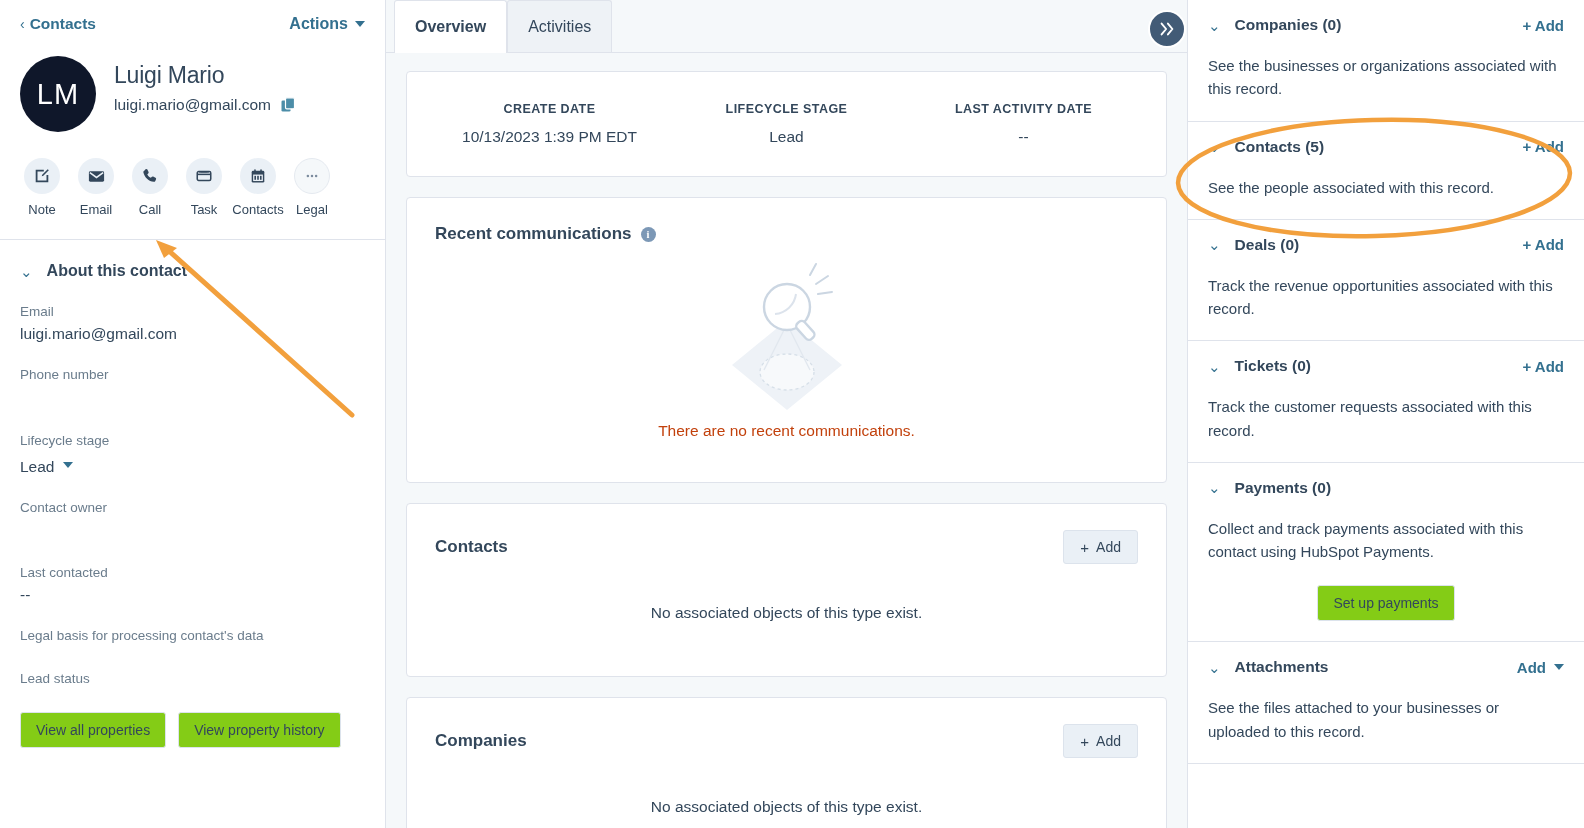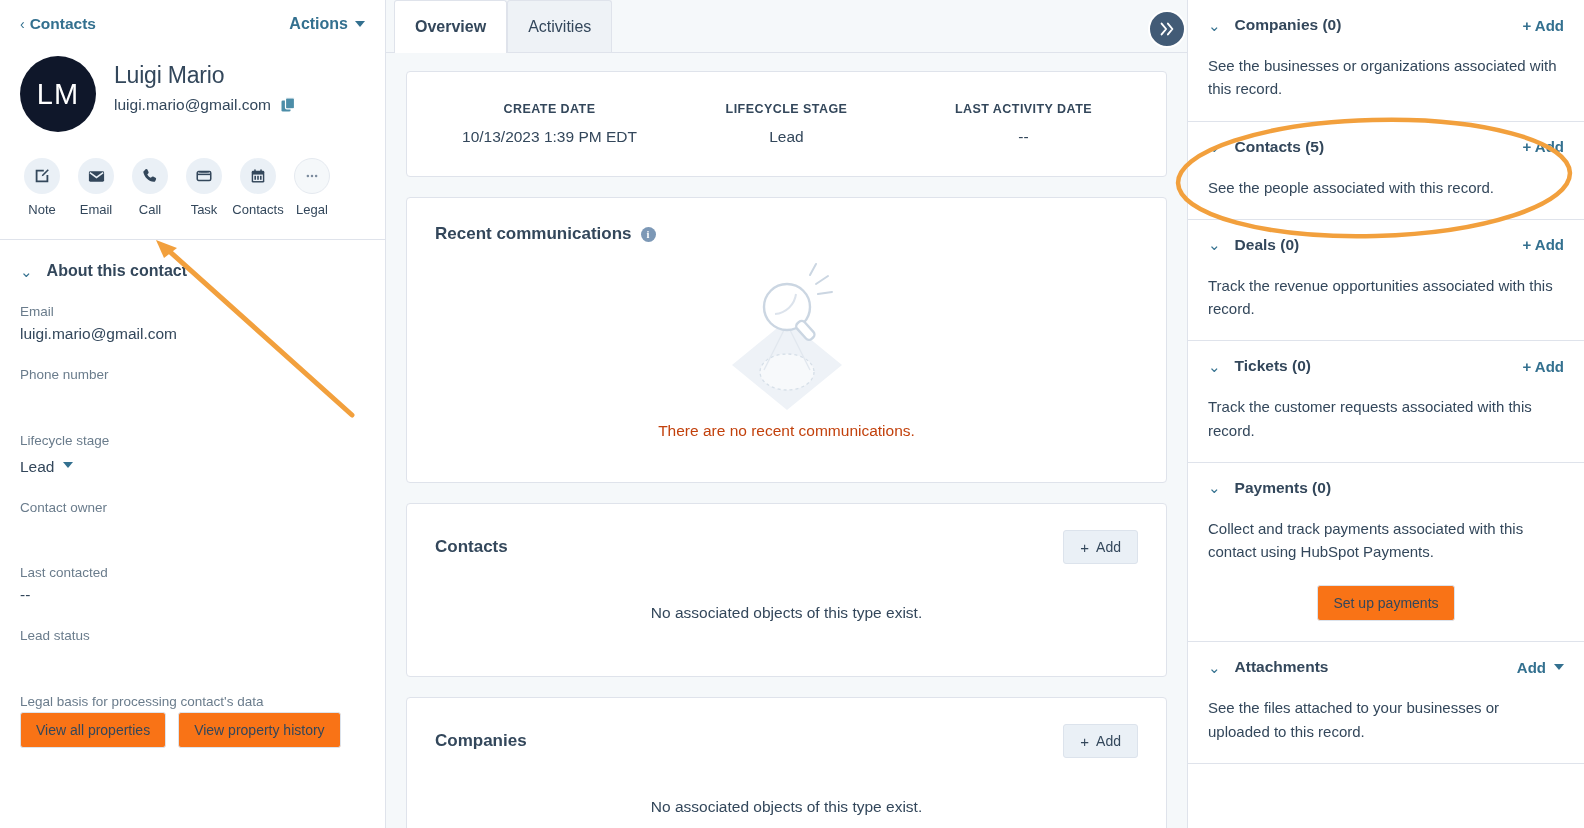--- a/index.html
+++ b/index.html
@@ -66,21 +66,21 @@
 
   .prop { margin-top: 22px; }
   .prop-label { font-size: 13.5px; color: #6A7C8C; line-height: 1.5; }
   .prop-value { font-size: 15.5px; color: #33475B; margin-top: 3px; }
   .prop-value.empty { min-height: 20px; }
   .prop-select { display: flex; align-items: center; gap: 9px; margin-top: 4px; cursor: pointer; }
   .prop-select .caret-down { border-top-color: #33708F; }
 
   .prop-buttons { display: flex; gap: 12px; padding-bottom: 22px; }
   .ghost-btn {
-    background: #f97316; border: 1px solid #DCE3EC; border-radius: 3px;
+    background: #84cc16; border: 1px solid #DCE3EC; border-radius: 3px;
     color: #33475B; font-size: 14px; padding: 9px 15px; cursor: pointer;
     font-family: "Liberation Sans", sans-serif;
   }
 
   
   .center-panel {
     flex: 1 1 auto; height: 828px; background: #F5F8FA;
     display: flex; flex-direction: column; overflow: hidden;
     border-right: 1px solid #DFE3EB;
   }
@@ -301,26 +301,26 @@
         <div class="prop-label">Contact owner</div>
         <div class="prop-value empty"></div>
       </div>
 
       <div class="prop">
         <div class="prop-label">Last contacted</div>
         <div class="prop-value">--</div>
       </div>
 
       <div class="prop">
+        <div class="prop-label">Legal basis for processing contact's data</div>
+      </div>
+
+      <div class="prop">
         <div class="prop-label">Lead status</div>
         <div class="prop-value empty"></div>
-      </div>
-
-      <div class="prop">
-        <div class="prop-label">Legal basis for processing contact's data</div>
       </div>
 
       <div class="prop-buttons">
         <button class="ghost-btn">View all properties</button>
         <button class="ghost-btn">View property history</button>
       </div>
     </div>
   </aside>
 
   <main class="center-panel">

